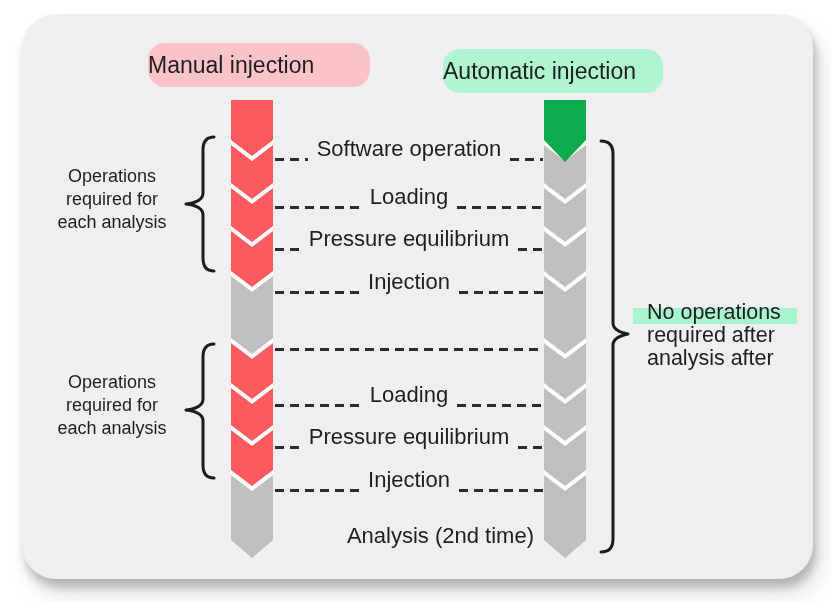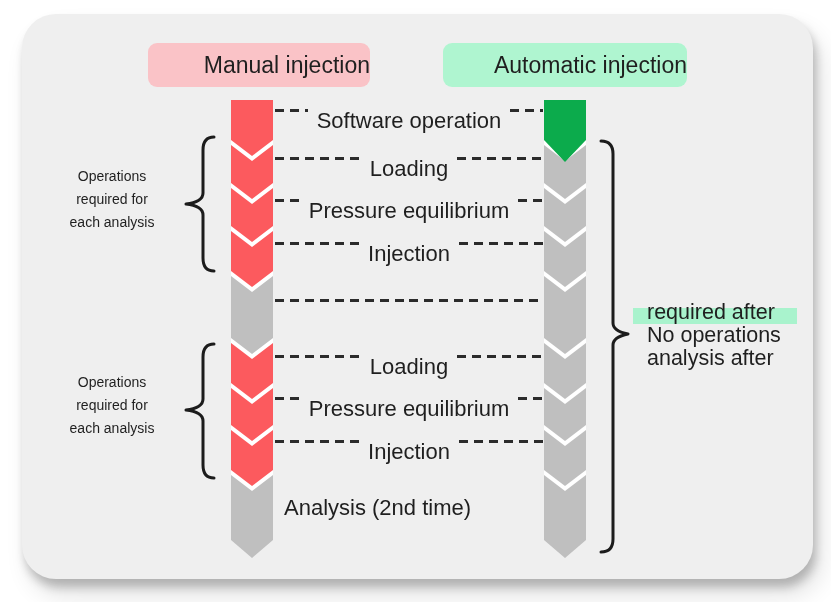--- a/index.html
+++ b/index.html
@@ -9,40 +9,40 @@
   }
   *{margin:0;padding:0;box-sizing:border-box;}
   html,body{width:831px;height:602px;background:#ffffff;overflow:hidden;
     font-family:"Liberation Sans","DejaVu Sans",sans-serif;color:var(--text);}
   .stage{position:relative;width:831px;height:602px;}
 
   .panel{position:absolute;left:22px;top:14px;width:791px;height:565px;
     background:var(--panel);border-radius:34px;
     box-shadow:3px 8px 10px rgba(0,0,0,0.22), 8px 16px 24px rgba(0,0,0,0.12);}
 
-  .badge{position:absolute;top:43px;height:44px;border-radius:9px;
-    display:flex;align-items:center;justify-content:flex-end;
+  .badge{position:absolute;top:43px;height:44px;border-radius:17px;
+    display:flex;align-items:center;justify-content:flex-start;
     font-size:23px;font-weight:400;white-space:nowrap;}
   .badge.manual{left:148px;width:222px;background:var(--pink);}
-  .badge.auto{left:443px;width:244px;background:var(--mint);}
+  .badge.auto{left:443px;width:220px;background:var(--mint);margin-top:6px;}
 
   .col{position:absolute;top:100px;width:46px;height:460px;}
   .col.manual{left:229px;}
   .col.auto{left:542px;}
 
   .step-row{position:absolute;left:275px;width:268px;height:24px;
-    display:flex;align-items:flex-start;}
+    display:flex;align-items:flex-end;margin-top:28px;}
   .step-row .dash{flex:1;height:3px;
     background:repeating-linear-gradient(90deg,var(--dash) 0 9px,transparent 9px 15px);}
   .step-row .lbl{padding:0 9px;font-size:22px;white-space:nowrap;line-height:24px;}
   .r0{top:109px;} .r1{top:157px;} .r2{top:199px;} .r3{top:242px;}
   .r4{top:299px;} .r5{top:355px;} .r6{top:397px;} .r7{top:440px;} .r8{top:496px;flex-direction:column;}
 
   .ann-left{position:absolute;left:28px;width:168px;text-align:center;
-    font-size:14px;line-height:23px;white-space:pre-line;}
+    font-size:18px;line-height:23px;white-space:pre-line;}
   .ann-left.top{top:165px;}
   .ann-left.bottom{top:371px;}
 
   .ann-right{position:absolute;left:647px;top:301px;font-size:21.5px;line-height:23px;}
   .ann-right .hl{position:absolute;left:-14px;top:7px;width:164px;height:16px;
     background:var(--hl);z-index:0;}
   .ann-right .line{position:relative;z-index:1;white-space:nowrap;}
 
   .braces{position:absolute;left:0;top:0;width:831px;height:602px;pointer-events:none;}
   .braces path{fill:none;stroke:#1c1c1c;stroke-width:3;stroke-linecap:round;stroke-linejoin:round;}
@@ -133,22 +133,22 @@
 
   <div class="ann-left top">Operations
 required for
 each analysis</div>
   <div class="ann-left bottom">Operations
 required for
 each analysis</div>
 
   <div class="ann-right">
     <div class="hl"></div>
+    <div class="line">No operations</div>
     <div class="line">required after</div>
-    <div class="line">No operations</div>
     <div class="line">analysis after</div>
   </div>
 
   <svg class="braces" viewBox="0 0 831 602" xmlns="http://www.w3.org/2000/svg">
     <path d="M214,137 Q203,137 203,150 L203,193 Q203,202 186,204 Q203,206 203,215 L203,258 Q203,271 214,271"></path>
     <path d="M214,344 Q203,344 203,357 L203,399 Q203,408 186,410 Q203,412 203,421 L203,465 Q203,478 214,478"></path>
     <path d="M601,141 Q613,141 613,154 L613,323 Q613,331 628,334 Q613,337 613,345 L613,539 Q613,552 601,552"></path>
   </svg>
 
 </div>

